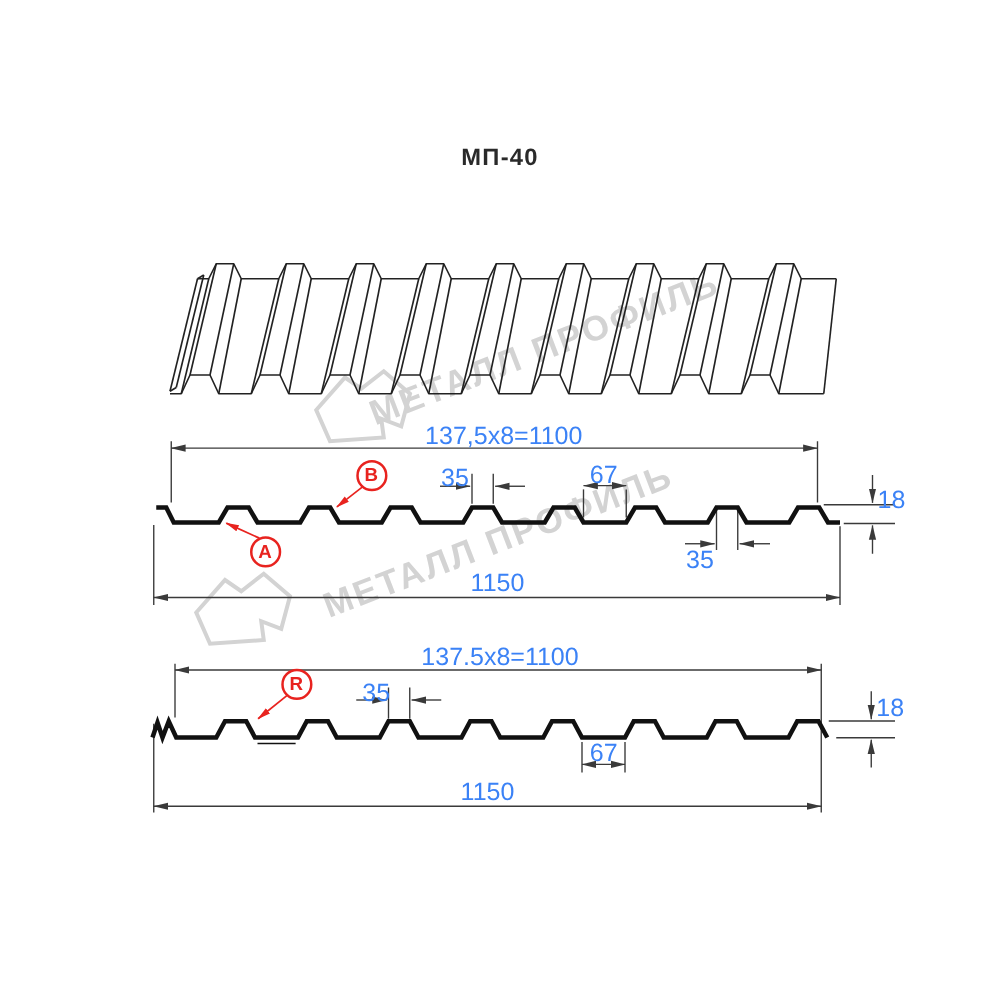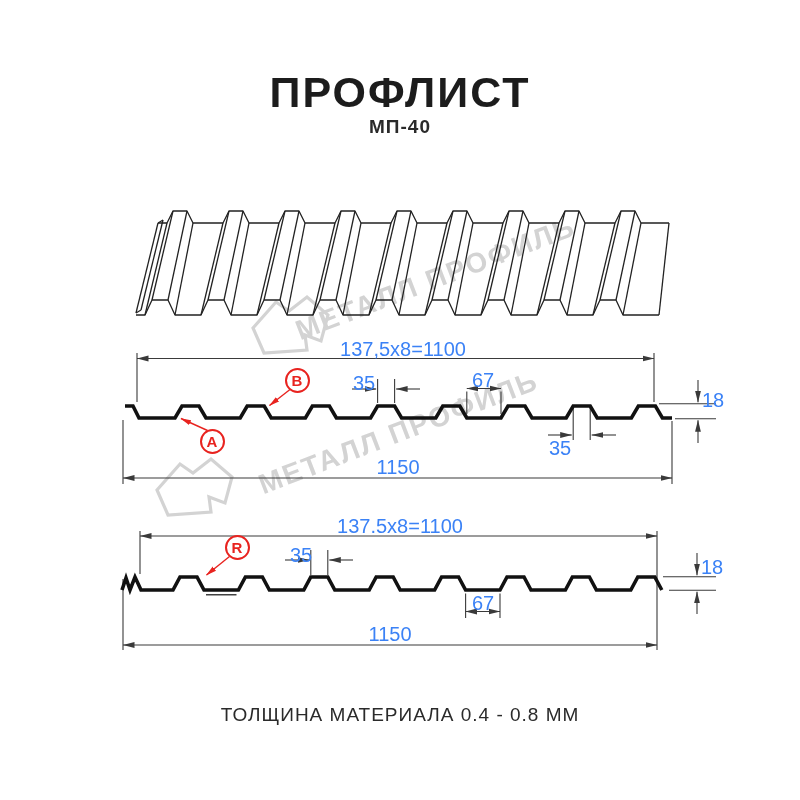--- a/index.html
+++ b/index.html
@@ -32,21 +32,20 @@
   <svg class="abs" style="left:250px;top:294px;" width="82" height="64" viewBox="0 0 82 64">
     <path class="logo" d="M3,34 L26,8 L39,17 L57,3 L78,21 L71,47 L55,41 L57,56 L14,59 Z"></path>
   </svg>
   <div class="abs wm-text" style="left:297px;top:316px;">МЕТАЛЛ ПРОФИЛЬ</div>
 
   <svg class="abs" style="left:154px;top:456px;" width="82" height="64" viewBox="0 0 82 64">
     <path class="logo" d="M3,34 L26,8 L39,17 L57,3 L78,21 L71,47 L55,41 L57,56 L14,59 Z"></path>
   </svg>
   <div class="abs wm-text" style="left:260px;top:470px;">МЕТАЛЛ ПРОФИЛЬ</div>
 
-  <div class="abs ctr" id="title">ПРОФЛИСТ</div>
   <div class="abs ctr" id="subtitle">МП-40</div>
 
   <svg id="drawing" width="800" height="800" viewBox="0 0 800 800">
     <defs>
       <marker id="ma" viewBox="0 0 12 7" refX="11.5" refY="3.5" markerWidth="12" markerHeight="7" orient="auto-start-reverse" markerUnits="userSpaceOnUse">
         <path d="M0,0.6 L11.8,3.5 L0,6.4 Z" fill="#3a3a3a"></path>
       </marker>
       <marker id="mr" viewBox="0 0 12 7" refX="11" refY="3.5" markerWidth="11" markerHeight="6.5" orient="auto" markerUnits="userSpaceOnUse">
         <path d="M0,0.6 L11.8,3.5 L0,6.4 Z" fill="#e8231f"></path>
       </marker>
@@ -165,14 +164,13 @@
 
   <div class="abs ctr dimtxt" style="left:400px;top:515px;">137.5x8=1100</div>
   <div class="abs ctr dimtxt" style="left:301px;top:544px;">35</div>
   <div class="abs dimtxt" style="left:701px;top:556px;">18</div>
   <div class="abs ctr dimtxt" style="left:483px;top:592px;">67</div>
   <div class="abs ctr dimtxt" style="left:390px;top:623px;">1150</div>
   <div class="abs marker-circle" style="left:224.5px;top:534.5px;">
       <span>R</span>
     </div>
 
-  <div class="abs ctr" id="footnote">ТОЛЩИНА МАТЕРИАЛА 0.4 - 0.8 ММ</div>
 </div>
 
 </body></html>

